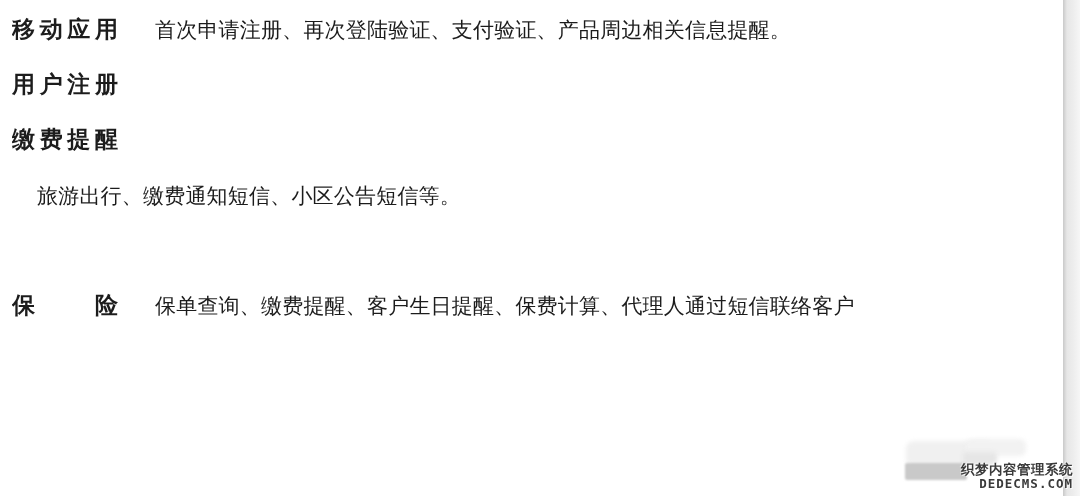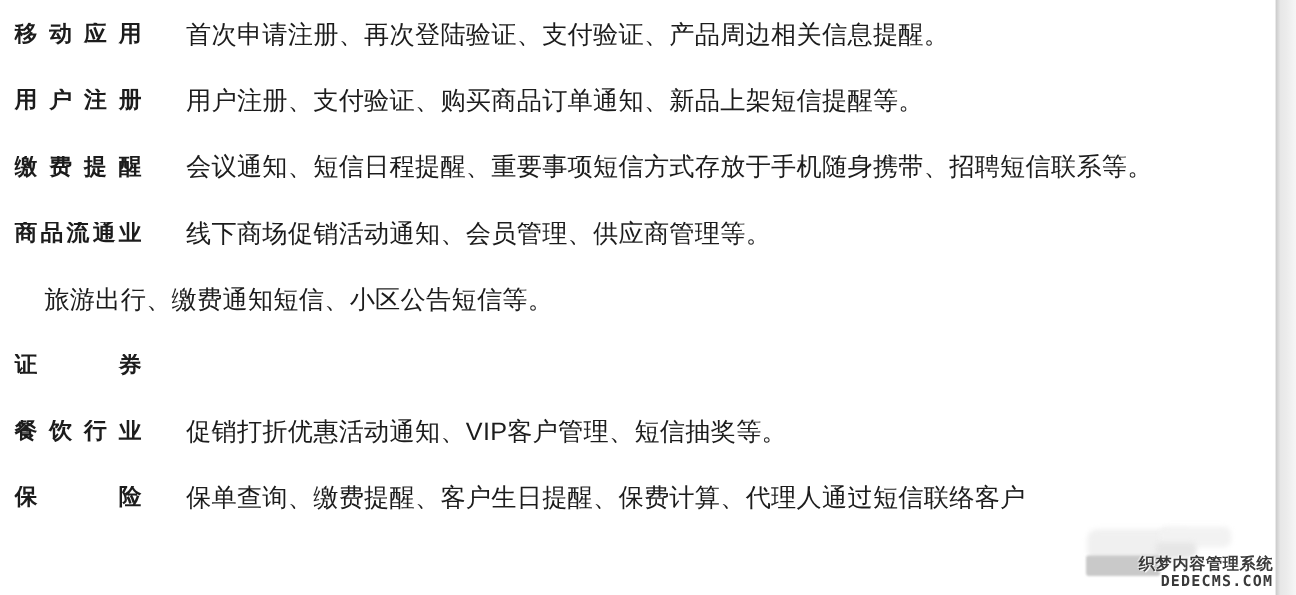--- a/index.html
+++ b/index.html
@@ -10,21 +10,21 @@
 
   .content { position: absolute; top: 2px; left: 0; right: 0; z-index: 0; }
 
   .row { display: flex; align-items: center; height: 55.2px; white-space: nowrap; }
 
   .cat {
     margin-left: 12px;
     width: 106px;
     flex: 0 0 106px;
     font-weight: 700;
-    font-size: 19px;
+    font-size: 23px;
     color: #1c1c1c;
     text-align: justify;
     text-align-last: justify;
     line-height: 1.1;
     overflow: hidden;
   }
   .cat.long { font-size: 19px; }
 
   .desc {
     padding-left: 37px;
@@ -43,67 +43,56 @@
   }
 
   
   .smudge { position: absolute; z-index: 2; }
   .s1 { left: 906px; top: 441px; width: 88px; height: 26px; background: #f0f0f0; border-radius: 8px; filter: blur(2px); }
   .s2 { left: 966px; top: 439px; width: 60px; height: 17px; background: #f2f2f2; border-radius: 6px; filter: blur(2px); }
   .s3 { left: 905px; top: 463px; width: 62px; height: 17px; background: #c9c9c9; border-radius: 2px; filter: blur(1px); }
   .s4 { left: 963px; top: 452px; width: 34px; height: 12px; background: #e6e6e6; border-radius: 4px; filter: blur(2px); }
 
   .watermark {
-    position: absolute; right: 19px; bottom: 6px; z-index: 3;
+    position: absolute; right: 7px; bottom: 6px; z-index: 3;
     text-align: right; color: #3a3a3a; font-weight: 700;
     text-shadow: 1px 1px 0 rgba(255,255,255,0.85), -1px -1px 0 rgba(255,255,255,0.45);
     line-height: 1.05;
   }
   .wm-line1 { font-size: 13.5px; letter-spacing: 0.5px; }
   .wm-line2 { font-family: "DejaVu Sans Mono", monospace; font-size: 12.5px; letter-spacing: 1px; }
 </style>
 </head>
 <body>
 
 <div class="page">
 
   <div class="content" id="rows-container">
     <div class="row">
       <div class="cat">移动应用</div>
       <div class="desc">首次申请注册、再次登陆验证、支付验证、产品周边相关信息提醒。</div>
     </div>
 
     <div class="row">
       <div class="cat">用户注册</div>
-      <div class="desc">用户注册、支付验证、购买商品订单通知、新品上架短信提醒等。</div>
     </div>
 
 
     <div class="row">
       <div class="cat">缴费提醒</div>
-      <div class="desc">会议通知、短信日程提醒、重要事项短信方式存放于手机随身携带、招聘短信联系等。</div>
     </div>
 
-    <div class="row">
-      <div class="cat long">商品流通业</div>
-      <div class="desc">线下商场促销活动通知、会员管理、供应商管理等。</div>
-    </div>
 
     <div class="row">
       <div class="desc">旅游出行、缴费通知短信、小区公告短信等。</div>
     </div>
 
     <div class="row">
-      <div class="cat">证券</div>
     </div>
 
-    <div class="row">
-      <div class="cat">餐饮行业</div>
-      <div class="desc">促销打折优惠活动通知、VIP客户管理、短信抽奖等。</div>
-    </div>
 
     <div class="row">
       <div class="cat">保险</div>
       <div class="desc">保单查询、缴费提醒、客户生日提醒、保费计算、代理人通过短信联络客户</div>
     </div>
   </div>
 
   <div class="edge-band"></div>
 
   <div class="smudge s1"></div>

